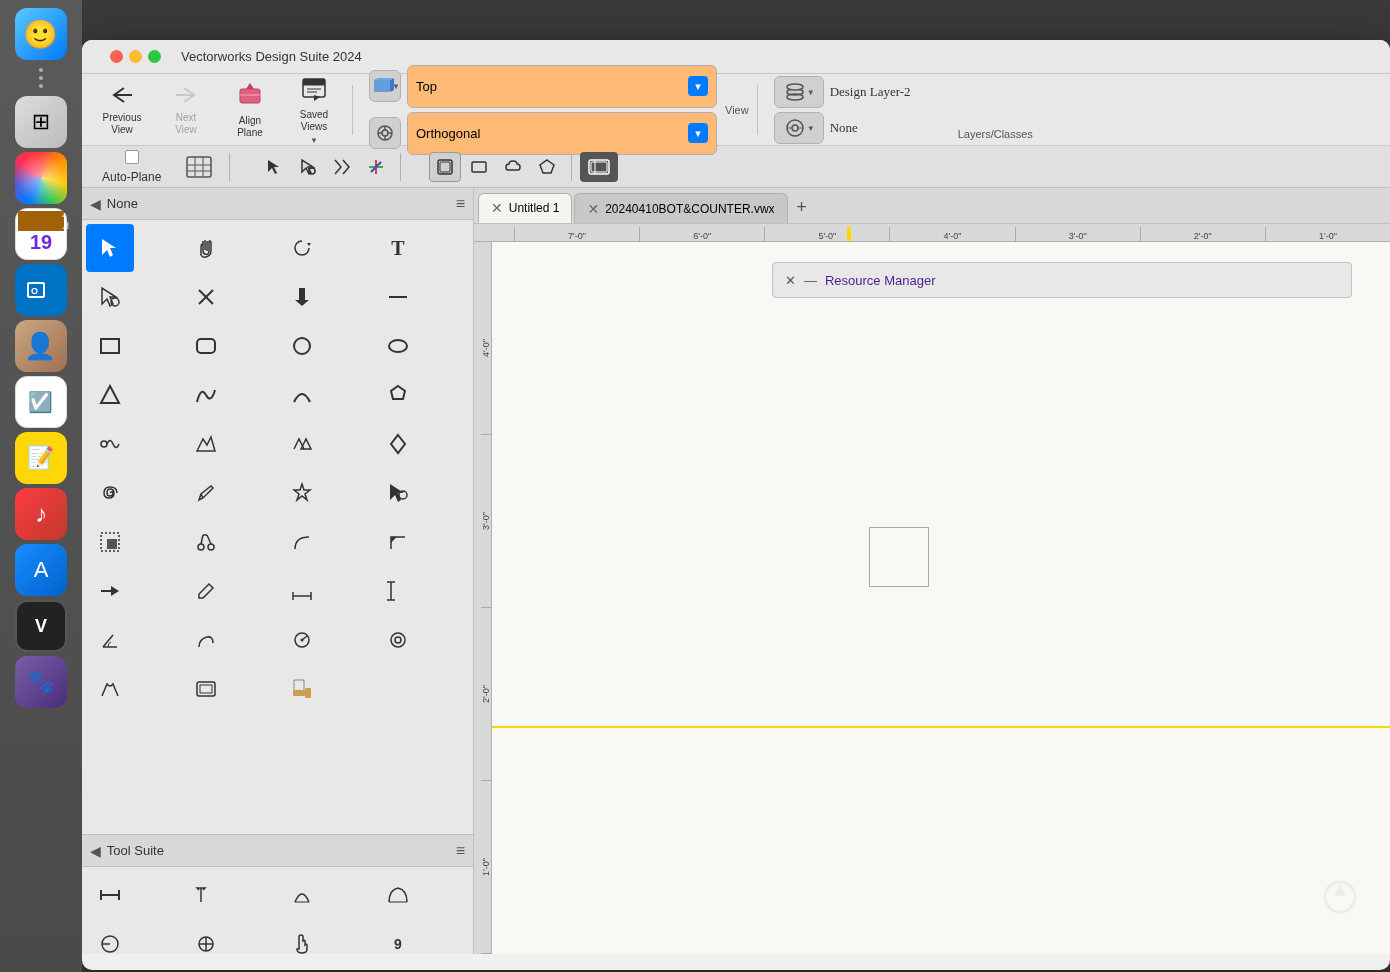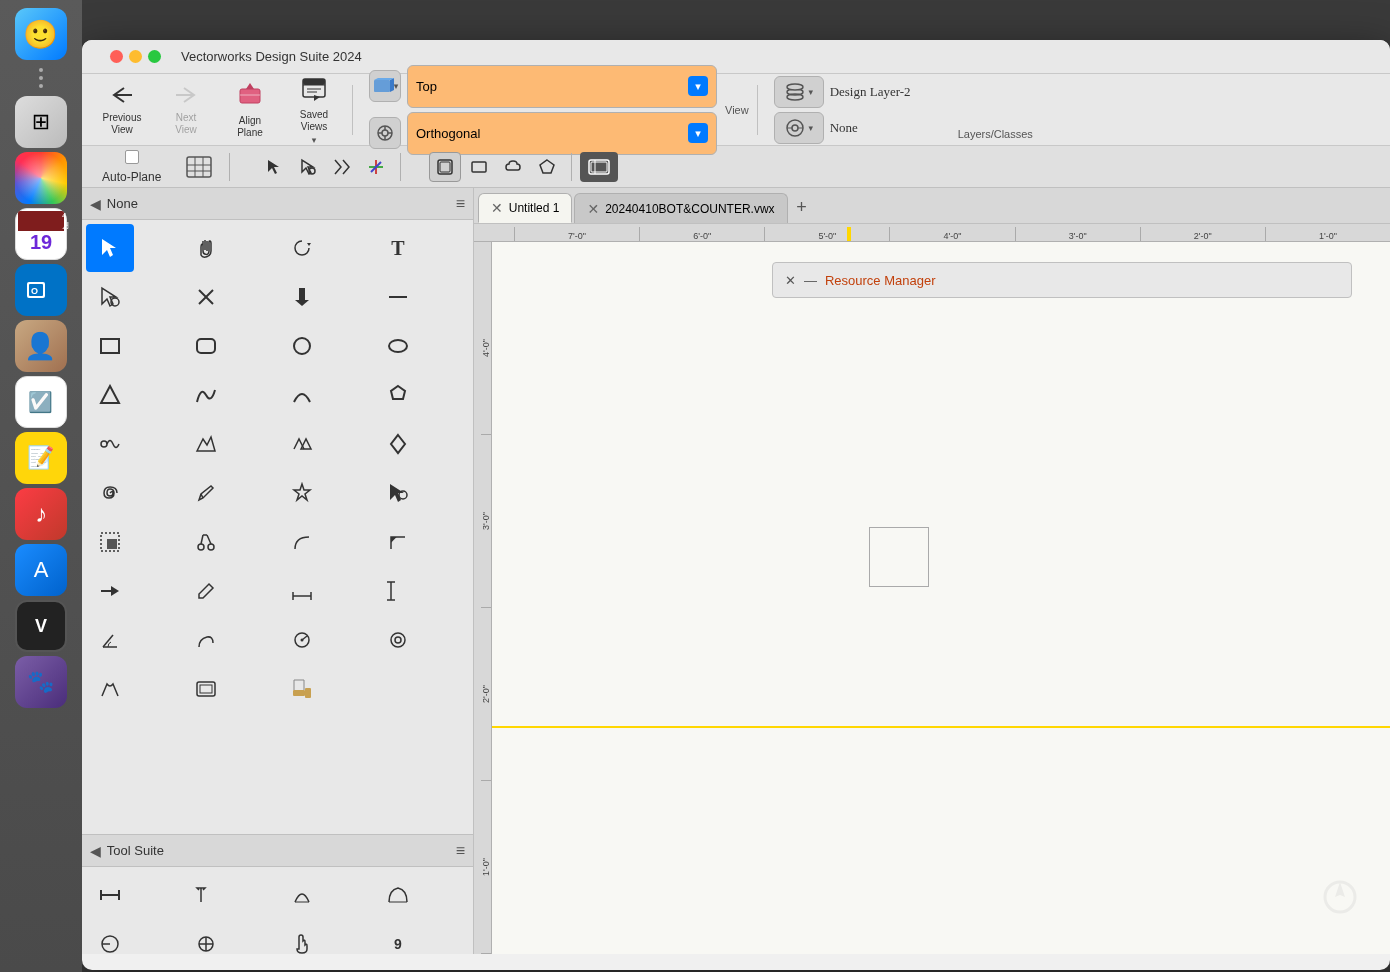--- a/index.html
+++ b/index.html
@@ -482,21 +482,21 @@
       color: #555;
     }
     .resource-manager-minimize {
       font-size: 13px;
       cursor: pointer;
       color: #555;
     }
     .resource-manager-title {
       font-size: 13px;
       font-weight: 500;
-      color: #c2410c;
+      color: #4c1d95;
     }
 
     
     .ruler-highlight {
       position: absolute;
       top: 0;
       left: 380px;
       width: 4px;
       height: 100%;
       background: #ffd700;
@@ -523,21 +523,21 @@
     <div class="dock-dot"></div>
     <div class="dock-dot"></div>
   </div>
   <div class="dock-icon launchpad" title="Launchpad" style="background:linear-gradient(135deg,#ddd,#bbb);">
     <span style="font-size:22px;">⊞</span>
   </div>
   <div class="dock-icon photos" title="Photos" style="background:radial-gradient(circle,#fff8 0%,#0000 70%),conic-gradient(#ff3b30,#ff9500,#ffcc00,#34c759,#007aff,#5856d6,#ff2d55,#ff3b30);border-radius:12px;">
     <span style="font-size:22px;"></span>
   </div>
   <div class="dock-icon calendar" title="Calendar" style="background:#fff;color:#e33;display:flex;flex-direction:column;align-items:center;justify-content:flex-start;padding:2px;border:1px solid #ddd;">
-    <span style="font-size:8px;background:#7f1d1d;color:#fff;width:100%;text-align:right;border-radius:2px 2px 0 0;padding-left:44px;">4月</span>
+    <span style="font-size:8px;background:#a16207;color:#fff;width:100%;text-align:right;border-radius:2px 2px 0 0;padding-left:44px;">4月</span>
     <span style="font-size:20px;color:#6d28d9;font-weight:bold;line-height:1.1;">19</span>
   </div>
   <div class="dock-icon outlook" title="Outlook" style="background:#0072c6;">
     <svg width="32" height="32" viewBox="0 0 32 32">
         <rect x="2" y="8" width="18" height="16" rx="2" fill="#fff"></rect>
         <rect x="4" y="10" width="14" height="12" rx="1" fill="#0072c6"></rect>
         <text x="6" y="20" fill="#fff" font-size="9" font-weight="bold">O</text>
       </svg>
   </div>
   <div class="dock-icon contacts" title="Contacts" style="background:linear-gradient(135deg,#c8a882,#a07050);">

